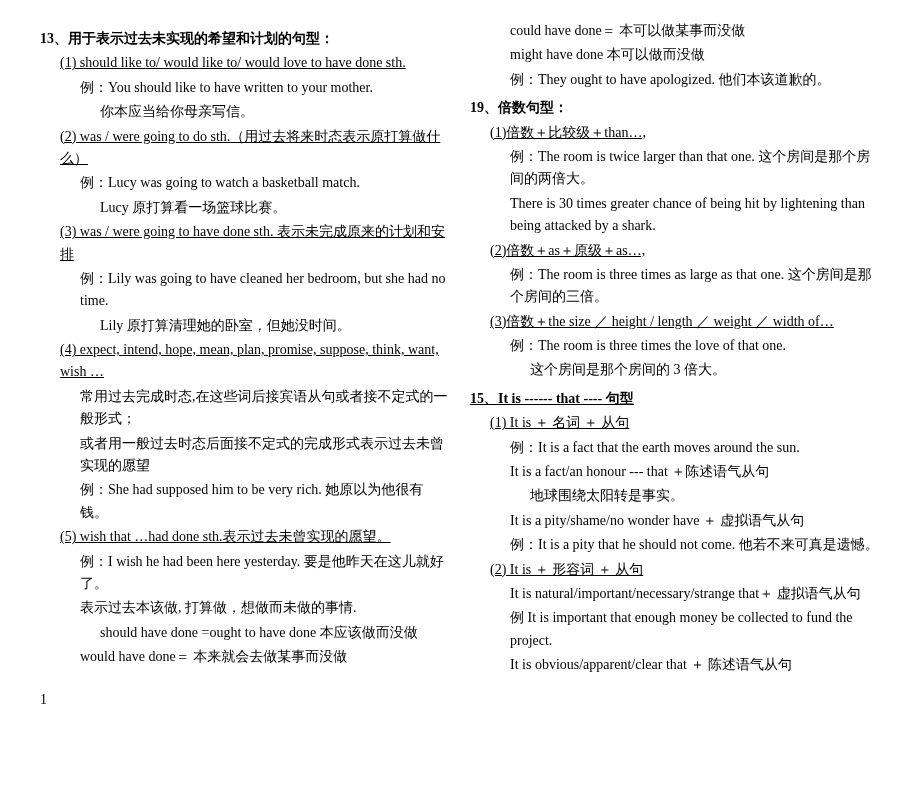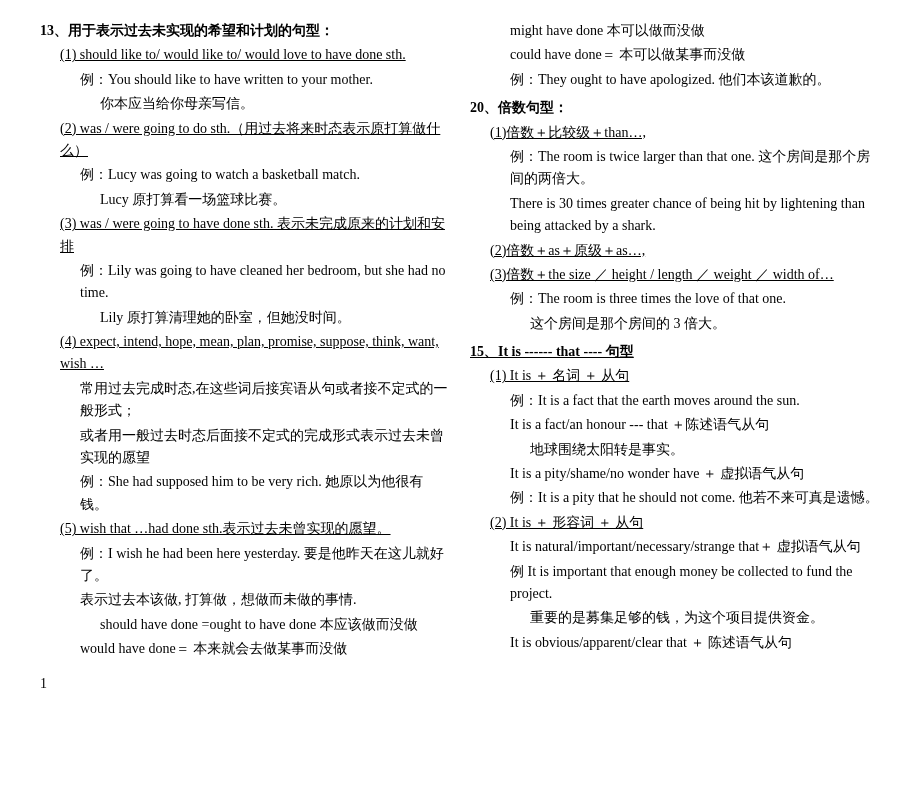--- a/index.html
+++ b/index.html
@@ -17,20 +17,21 @@
     .page {
       width: 920px;
       min-height: 806px;
       background: #ffffff;
       padding: 20px 40px;
       display: flex;
       flex-direction: column;
     }
     .content-area {
       display: flex;
+      align-items: center;
     }
     .left-column {
       flex: 1;
       padding-right: 10px;
     }
     .right-column {
       flex: 1;
       padding-left: 10px;
     }
     .section-title {
@@ -87,47 +88,47 @@
       <p class="indent-1 para">(5) wish that …had done sth.表示过去未曾实现的愿望。</p>
       <p class="indent-2 para">例：I wish he had been here yesterday. 要是他昨天在这儿就好了。</p>
 
       <p class="indent-2 para">表示过去本该做, 打算做，想做而未做的事情.</p>
       <p class="indent-3 para">should have done =ought to have done   本应该做而没做</p>
       <p class="indent-2 para">would have done＝ 本来就会去做某事而没做</p>
     </div>
 
     <div class="right-column">
 
+      <p class="indent-2 para">could have done＝ 本可以做某事而没做</p>
       <p class="indent-2 para">might have done   本可以做而没做</p>
-      <p class="indent-2 para">could have done＝ 本可以做某事而没做</p>
       <p class="indent-2 para">例：They ought to have apologized.    他们本该道歉的。</p>
 
-      <p class="section-title para" style="margin-top:6px;">20、倍数句型：</p>
+      <p class="section-title para" style="margin-top:6px;">19、倍数句型：</p>
 
       <p class="indent-1 para">(1)倍数＋比较级＋than…,</p>
       <p class="indent-2 para">例：The room is twice larger than that one. 这个房间是那个房间的两倍大。</p>
       <p class="indent-2 para">There is 30 times greater chance of being hit by lightening than being attacked by a shark.</p>
 
       <p class="indent-1 para">(2)倍数＋as＋原级＋as…,</p>
+      <p class="indent-2 para">例：The room is three times as large as that one. 这个房间是那个房间的三倍。</p>
 
       <p class="indent-1 para">(3)倍数＋the size ／ height / length ／ weight ／ width of…</p>
       <p class="indent-2 para">例：The room is three times the love of that one.</p>
       <p class="indent-3 para">这个房间是那个房间的 3 倍大。</p>
 
       <p class="section-title para" style="margin-top:6px;text-decoration:underline;">15、It is ------ that ---- 句型</p>
 
       <p class="indent-1 para">(1) It is ＋ 名词 ＋ 从句</p>
       <p class="indent-2 para">例：It is a fact that the earth moves around the sun.</p>
       <p class="indent-2 para">It is a fact/an honour ---   that ＋陈述语气从句</p>
       <p class="indent-3 para">地球围绕太阳转是事实。</p>
       <p class="indent-2 para">It is a pity/shame/no wonder have ＋ 虚拟语气从句</p>
       <p class="indent-2 para">例：It is a pity that he should not come. 他若不来可真是遗憾。</p>
 
       <p class="indent-1 para">(2) It is ＋ 形容词 ＋ 从句</p>
       <p class="indent-2 para">It is natural/important/necessary/strange that＋ 虚拟语气从句</p>
       <p class="indent-2 para">例  It is important that enough money be collected to fund the project.</p>
-      <p class="indent-3 para">重要的是募集足够的钱，为这个项目提供资金。</p>
       <p class="indent-2 para">It is obvious/apparent/clear that  ＋ 陈述语气从句</p>
     </div>
   </div>
 
   <div class="page-number">1</div>
 </div>
 
 </body></html>

